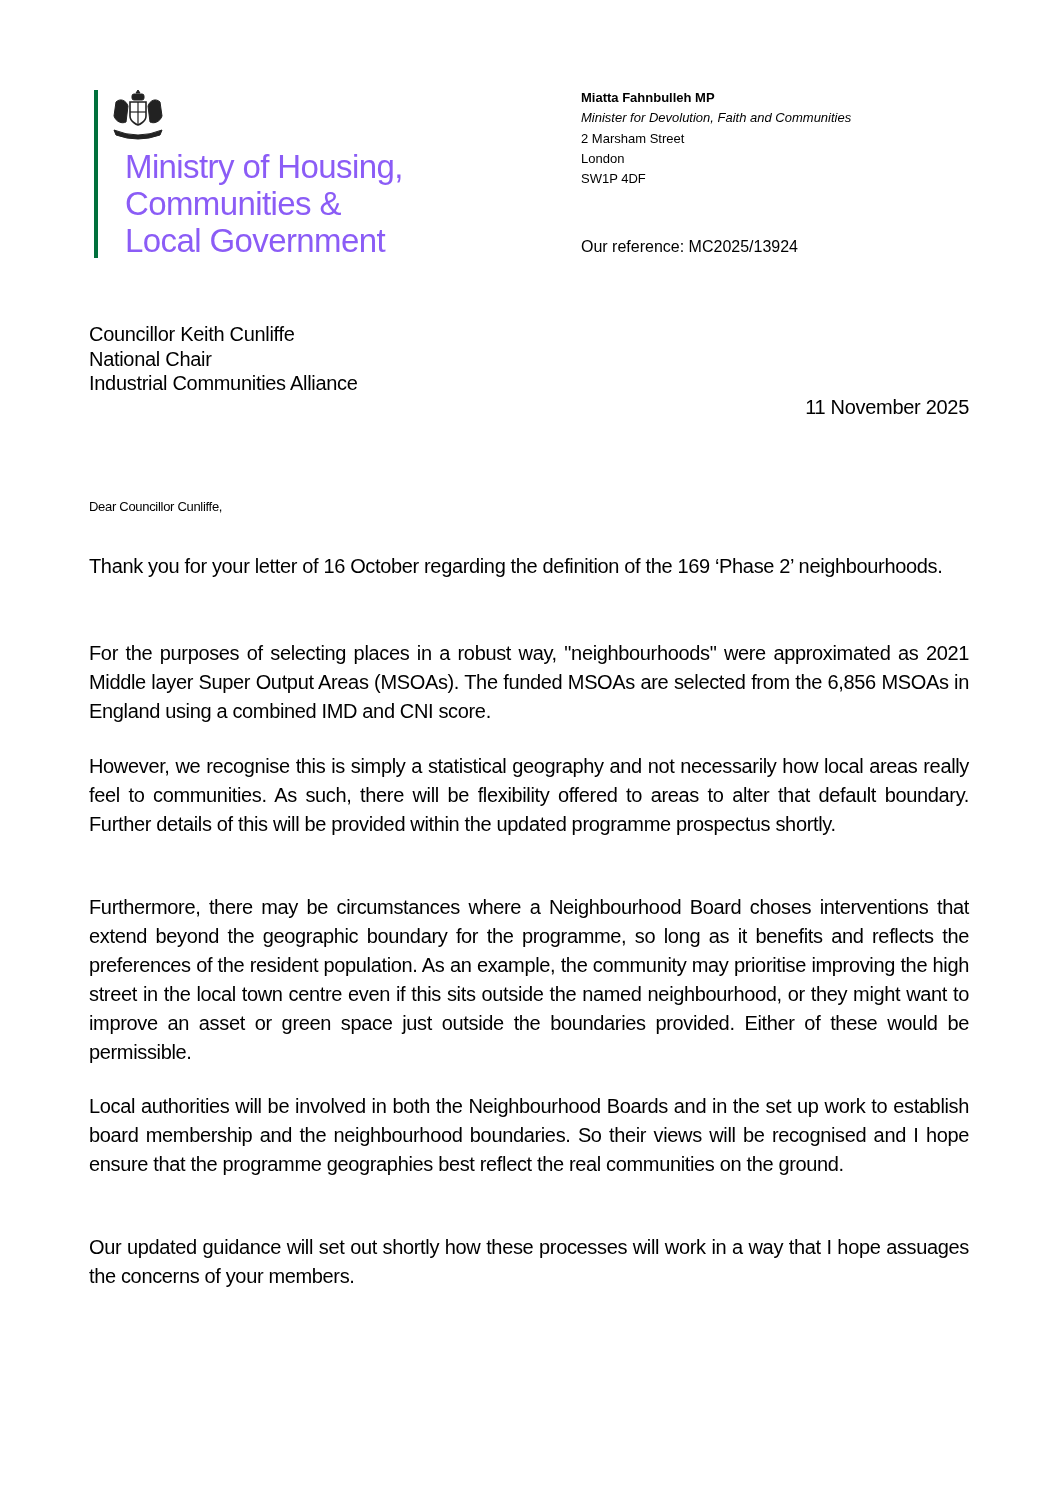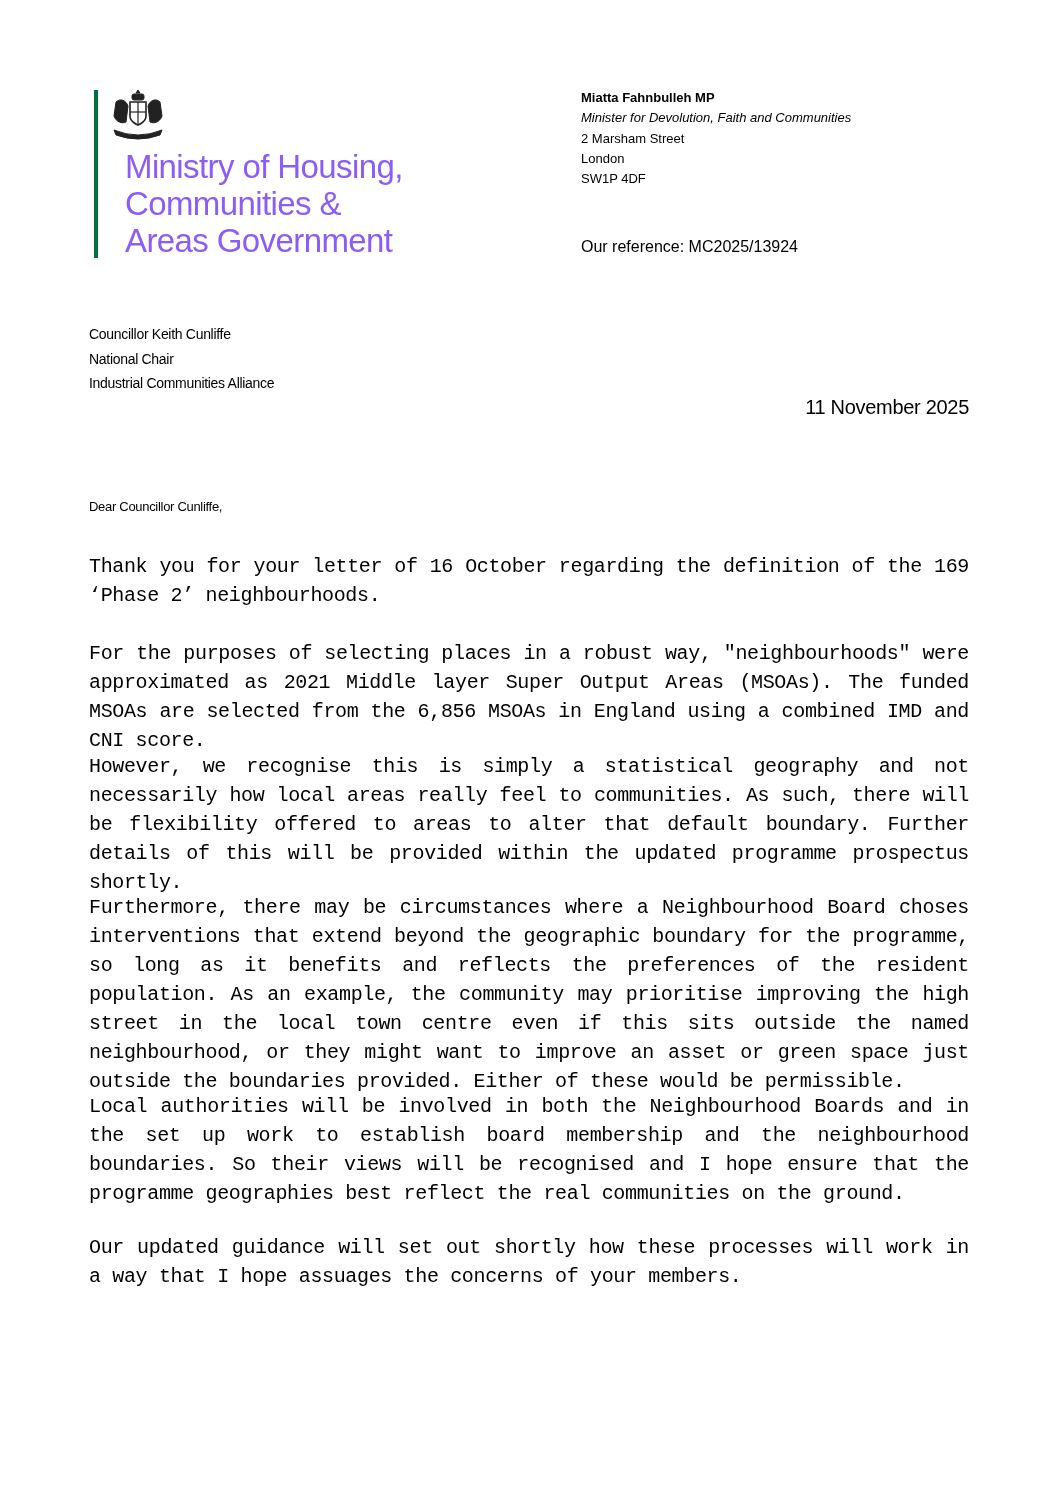--- a/index.html
+++ b/index.html
@@ -7,25 +7,25 @@
          font-family: "Liberation Sans", sans-serif; color: #000; }
   .logo { position: absolute; left: 94px; top: 88px; width: 330px; height: 172px; }
   .logo-bar { position: absolute; left: 0; top: 2px; width: 4px; height: 168px; background: #00703c; }
   .crest { position: absolute; left: 14px; top: 0; width: 60px; height: 54px; }
   .logo-text { position: absolute; left: 14px; top: 60px; font-size: 33px; line-height: 37px;
                letter-spacing: -0.6px; color: #8b5cf6; white-space: nowrap; margin-left: 17px; }
   .sender { position: absolute; left: 581px; top: 88px; font-size: 13px; line-height: 20.3px; }
   .sender .name { font-weight: bold; }
   .sender .role { font-style: italic; }
   .ref { position: absolute; left: 581px; top: 238px; font-size: 16px; }
-  .recipient { position: absolute; left: 89px; top: 322px; font-size: 14px; line-height: 24.5px; letter-spacing: -0.3px; }
+  .recipient { position: absolute; left: 89px; top: 322px; font-size: 20px; line-height: 24.5px; letter-spacing: -0.3px; }
   .date { position: absolute; right: 89px; top: 396px; font-size: 20px; letter-spacing: -0.3px; }
   .salutation { position: absolute; left: 89px; top: 499px; font-size: 13px; letter-spacing: -0.3px; }
   .body-text { position: absolute; left: 89px; width: 880px; font-size: 20px; line-height: 29px;
-               text-align: justify; letter-spacing: -0.35px; margin: 0; font-family: Liberation Mono, monospace; }
+               text-align: justify; letter-spacing: -0.35px; margin: 0; }
 </style>
 </head>
 <body>
 
 <div class="logo">
   <div class="logo-bar"></div>
   <svg class="crest" viewBox="0 0 60 54">
     <g fill="#222" stroke="#222">
       <path d="M30 2 l2 3 h-4 z"></path>
       <rect x="24" y="6" width="12" height="6" rx="2"></rect>
@@ -33,21 +33,21 @@
       <line x1="30" y1="14" x2="30" y2="36" stroke-width="1.2"></line>
       <line x1="22" y1="24" x2="38" y2="24" stroke-width="1.2"></line>
       <path d="M8 14 c4 -4 10 -2 12 4 l-2 16 c-4 2 -10 0 -12 -6 z" stroke-width="1"></path>
       <path d="M52 14 c-4 -4 -10 -2 -12 4 l2 16 c4 2 10 0 12 -6 z" stroke-width="1"></path>
       <path d="M6 42 q24 10 48 0 l-2 5 q-22 8 -44 0 z" stroke-width="1"></path>
     </g>
   </svg>
   <div class="logo-text">
     <div>Ministry of Housing,</div>
     <div>Communities &amp;</div>
-    <div>Areas Government</div>
+    <div>Local Government</div>
   </div>
 </div>
 
 <div class="sender">
   <div class="name">Miatta Fahnbulleh MP</div>
   <div class="role">Minister for Devolution, Faith and Communities</div>
   <div>2 Marsham Street</div>
   <div>London</div>
   <div>SW1P 4DF</div>
 </div>

